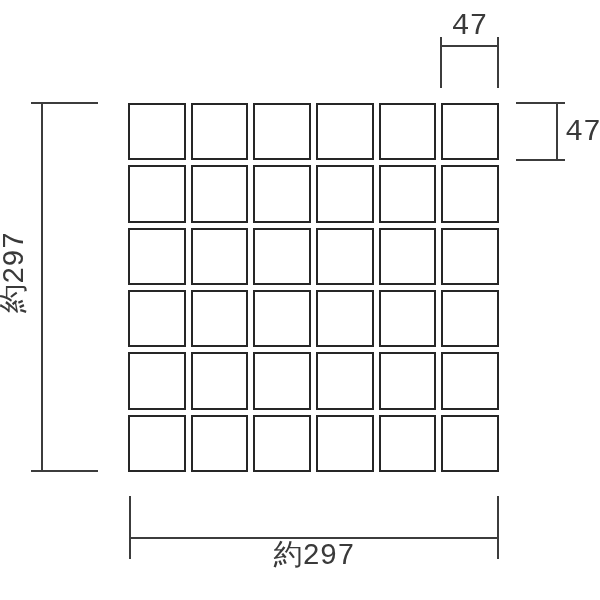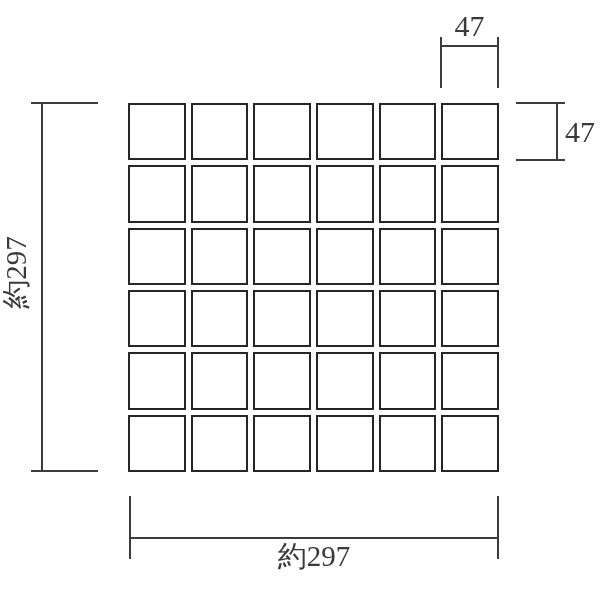--- a/index.html
+++ b/index.html
@@ -8,21 +8,21 @@
     --tile-border:#262626;
     --tile-fill:#ffffff;
     --text:#3a3a3a;
   }
   html,body{margin:0;padding:0;background:#fff;}
   .canvas{
     position:relative;
     width:600px;height:600px;
     background:var(--bg);
     overflow:hidden;
-    font-family:Liberation Serif, serif;
+    font-family:Liberation Mono, monospace;
     color:var(--text);
     border-radius:32px;
   }
   
   .tile-grid{
     position:absolute;left:128px;top:103px;width:371px;height:369px;
     display:grid;
     grid-template-columns:repeat(6,1fr);
     grid-template-rows:repeat(6,1fr);
     gap:5px;

